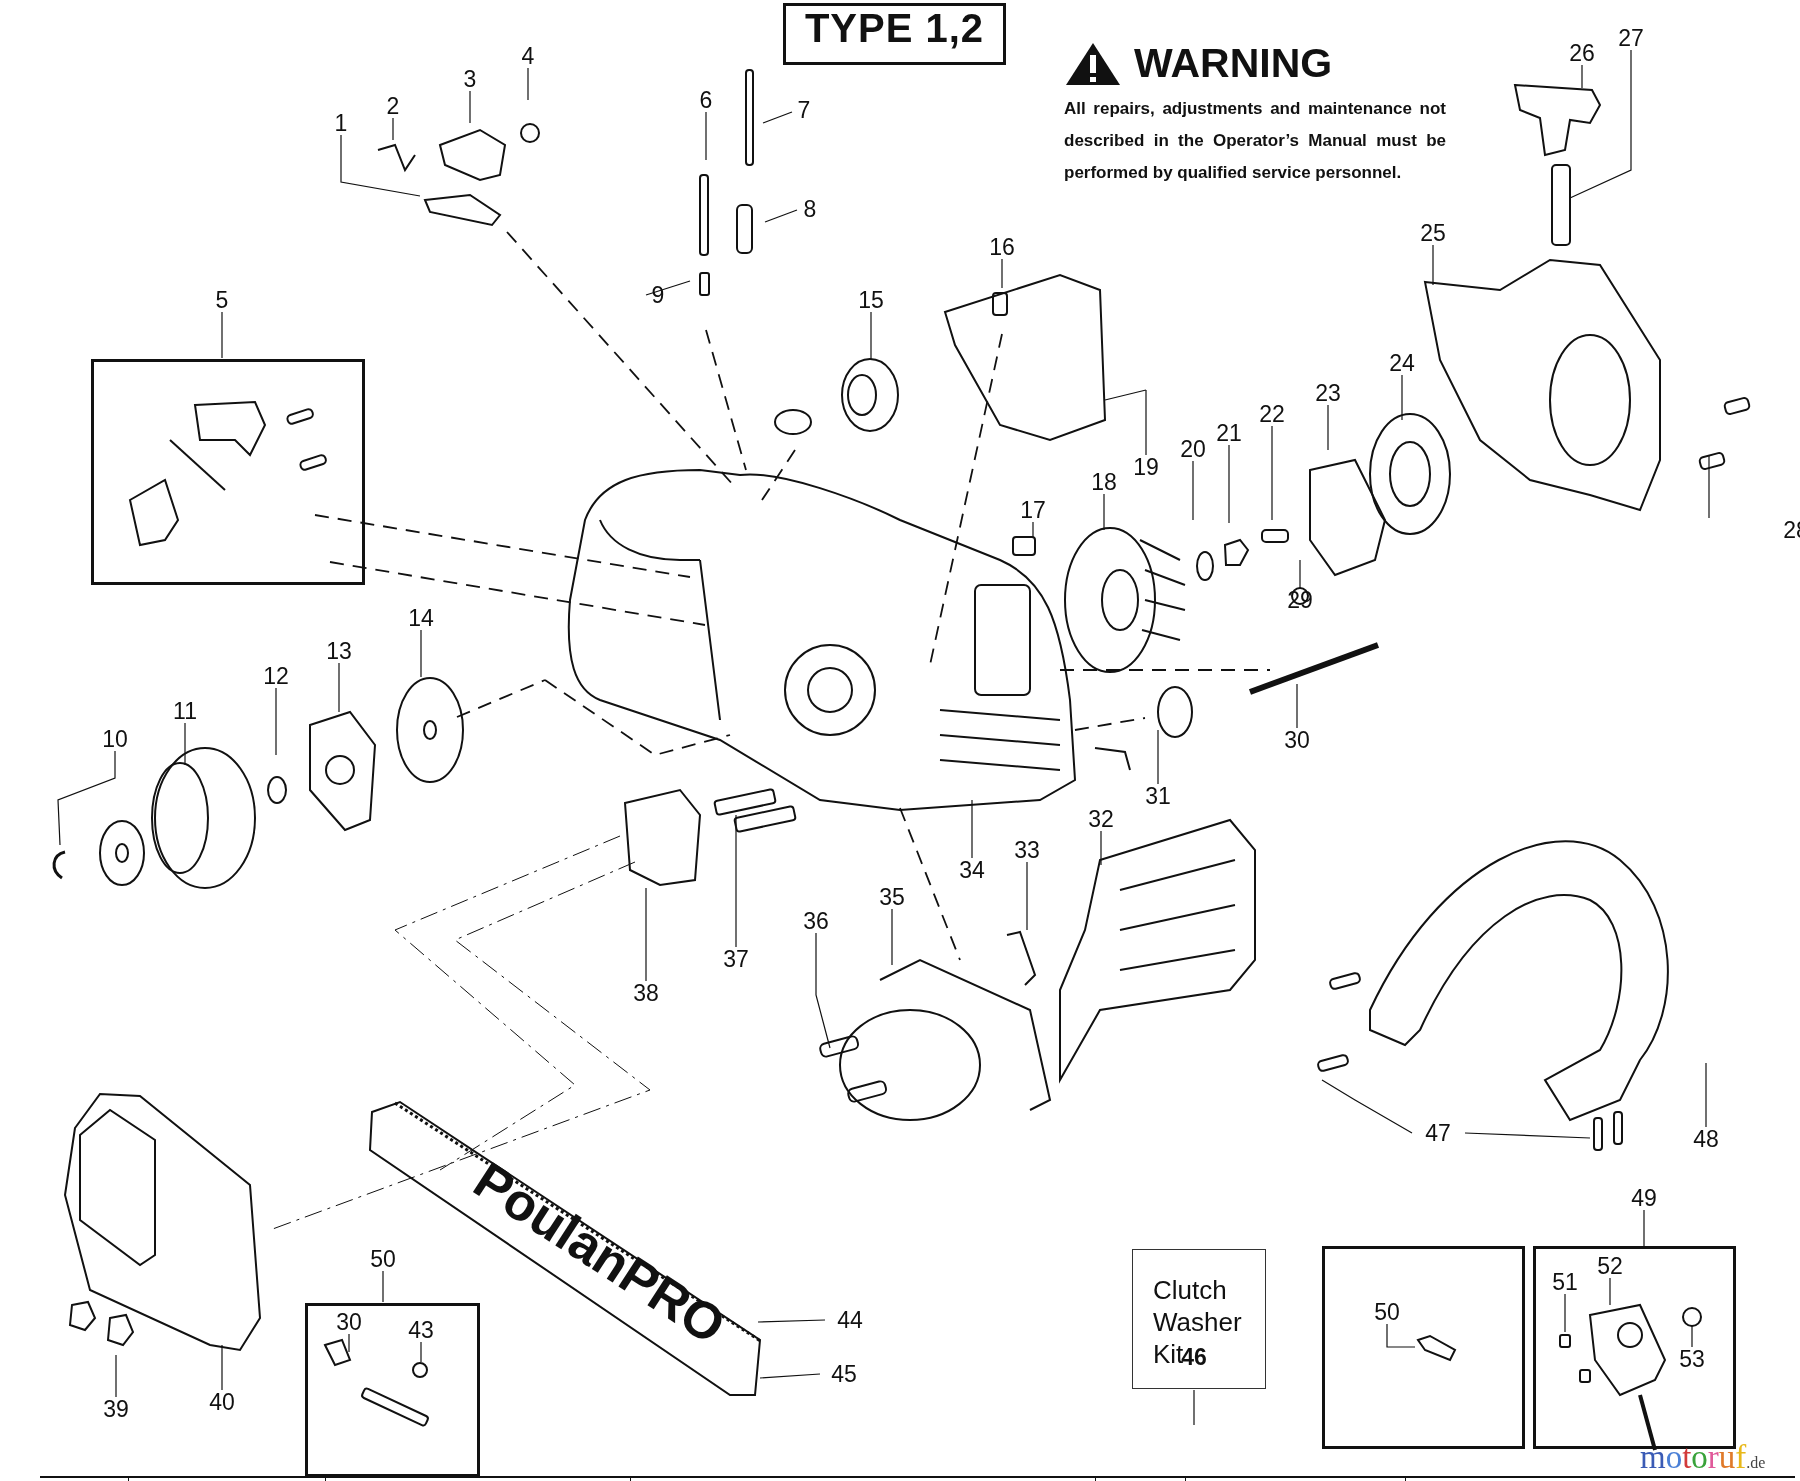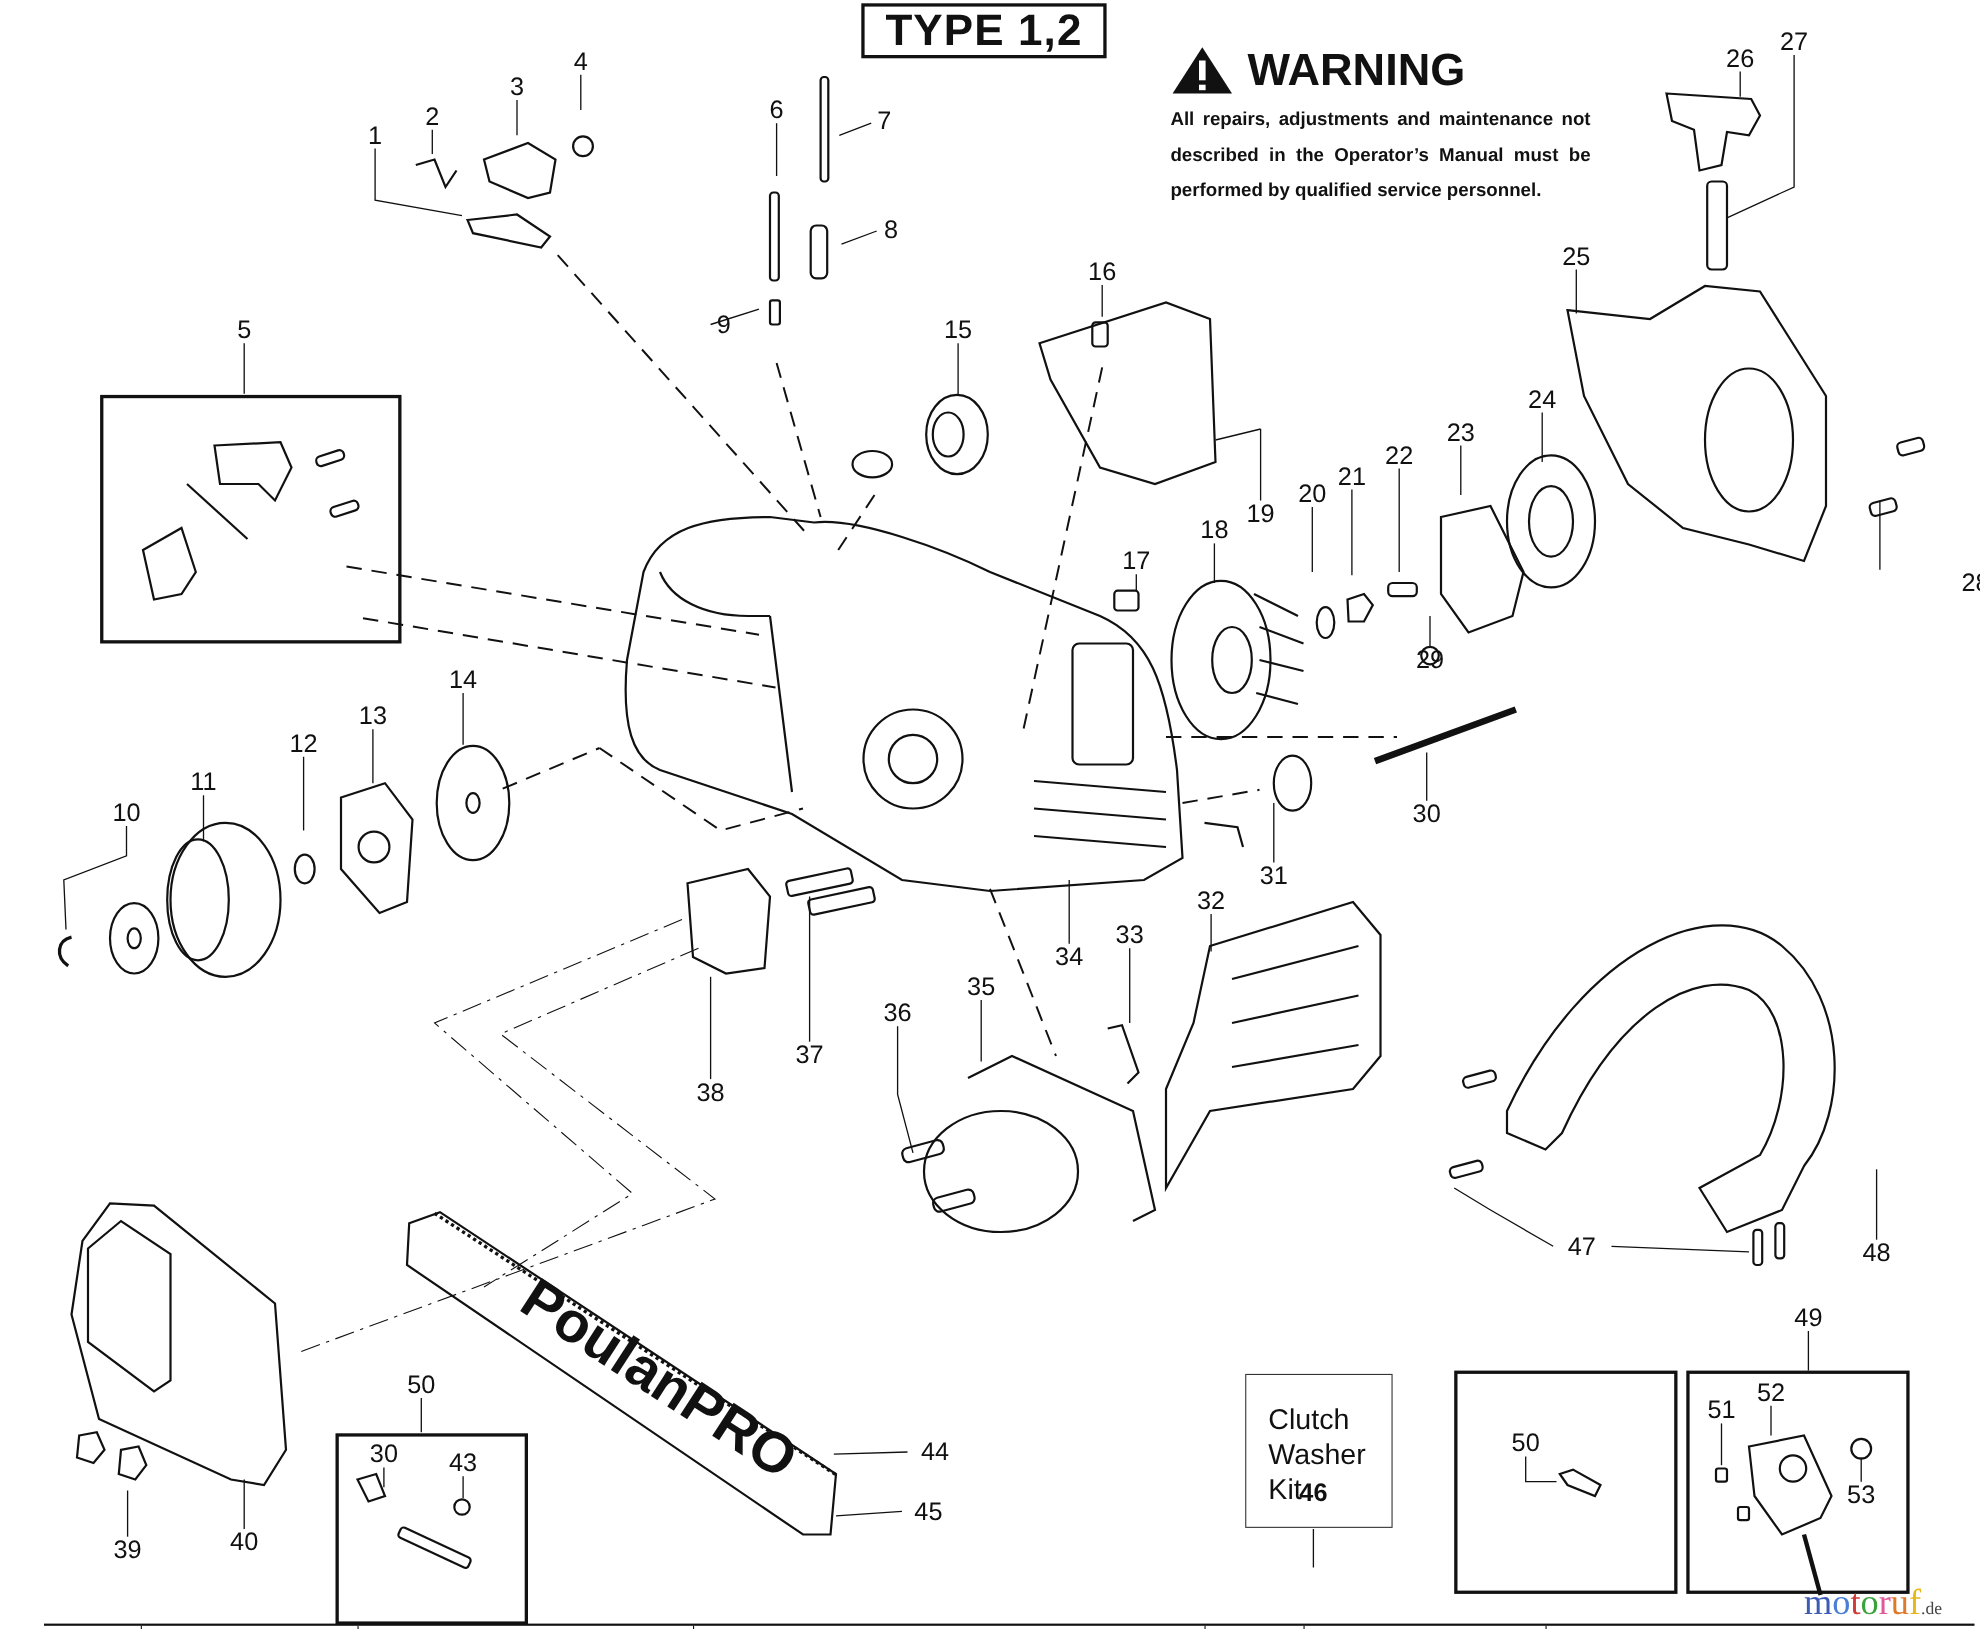--- a/index.html
+++ b/index.html
@@ -1,18 +1,18 @@
 <!DOCTYPE html>
 <html><head>
 <meta charset="utf-8">
 <style>
   html,body{margin:0;padding:0;background:#fff;}
   body{width:1800px;height:1481px;position:relative;overflow:hidden;font-family:"Liberation Sans",sans-serif;color:#111;}
   .lbl{position:absolute;font-size:23px;transform:translate(-50%,-50%);white-space:nowrap;color:#111;}
-  #type-box{position:absolute;left:783px;top:3px;width:223px;height:50px;border:3px solid #111;box-sizing:border-box;font-weight:bold;font-size:40px;text-align:center;line-height:44px;letter-spacing:1px;}
+  #type-box{position:absolute;left:783px;top:3px;width:223px;height:62px;border:3px solid #111;box-sizing:border-box;font-weight:bold;font-size:40px;text-align:center;line-height:44px;letter-spacing:1px;}
   #warning{position:absolute;left:1064px;top:40px;width:382px;}
   #warning .head{display:flex;align-items:center;gap:12px;font-weight:bold;font-size:41px;}
   #warning .body{font-weight:bold;font-size:17px;line-height:32px;text-align:justify;margin-top:6px;}
   .box{position:absolute;border:3px solid #111;box-sizing:border-box;}
   #clutch-kit{position:absolute;left:1132px;top:1249px;width:134px;height:140px;border:1.5px solid #333;box-sizing:border-box;font-size:26px;line-height:32px;padding:24px 0 0 20px;}
   svg#art{position:absolute;left:0;top:0;}
   #logo{position:absolute;left:1640px;top:1442px;font-family:"Liberation Serif",serif;font-size:33px;line-height:30px;}
   #logo span{font-weight:normal;}
   #logo .tld{font-size:16px;color:#444;}
   #table-strip{position:absolute;left:40px;top:1476px;width:1755px;height:8px;border-top:2px solid #111;}

